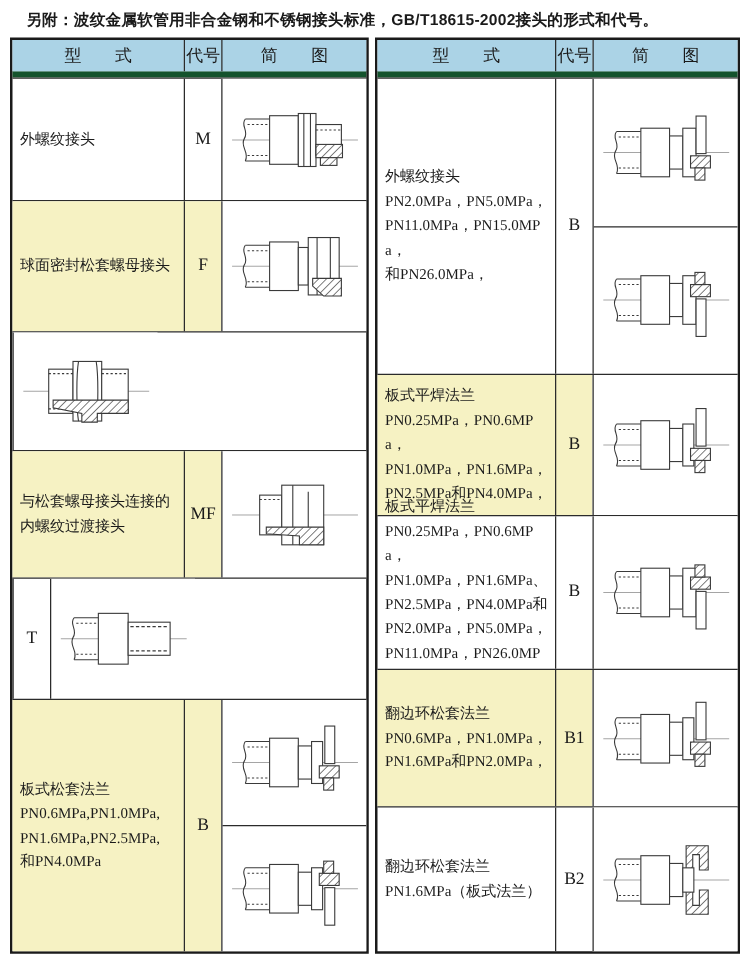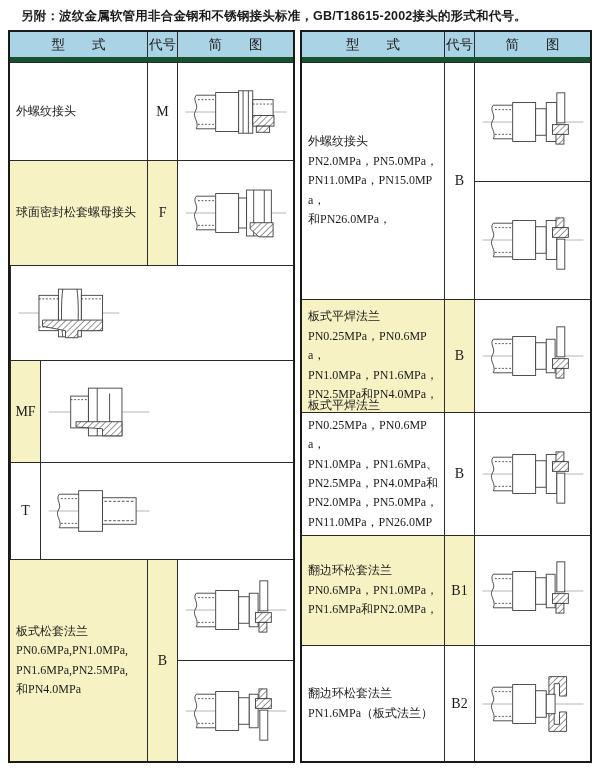--- a/index.html
+++ b/index.html
@@ -116,20 +116,21 @@
                 <line x1="74" y1="19" x2="98" y2="19" stroke-dasharray="2 2"></line>
                 <line x1="74" y1="51" x2="98" y2="51" stroke-dasharray="2 2"></line>
                 <path d="M30 43 L98 43 L98 55 L70 55 L70 63 L56 63 L56 55 L30 50 Z" fill="url(#hatch)"></path>
               </g>
             </svg>
           </div>
         </div>
     </div>
 
     <div class="tr hl" style="height:102px">
+      <div class="td label">与松套螺母接头连接的内螺纹过渡接头</div>
       <div class="td code">MF</div>
       <div class="td diag">
           <div class="dg">
             <svg viewBox="0 0 120 70" width="106" height="62">
               <g stroke="#3a3a3a" stroke-width="1" fill="none">
                 <line x1="3" y1="35" x2="117" y2="35" stroke="#8a8a8a" stroke-width="0.7"></line>
                 <rect x="28" y="17" width="20" height="36" fill="#fff"></rect>
                 <line x1="28" y1="21" x2="48" y2="21" stroke-dasharray="2 2"></line>
                 <rect x="48" y="8" width="38" height="54" fill="#fff"></rect>
                 <line x1="58" y1="8" x2="58" y2="62"></line>

